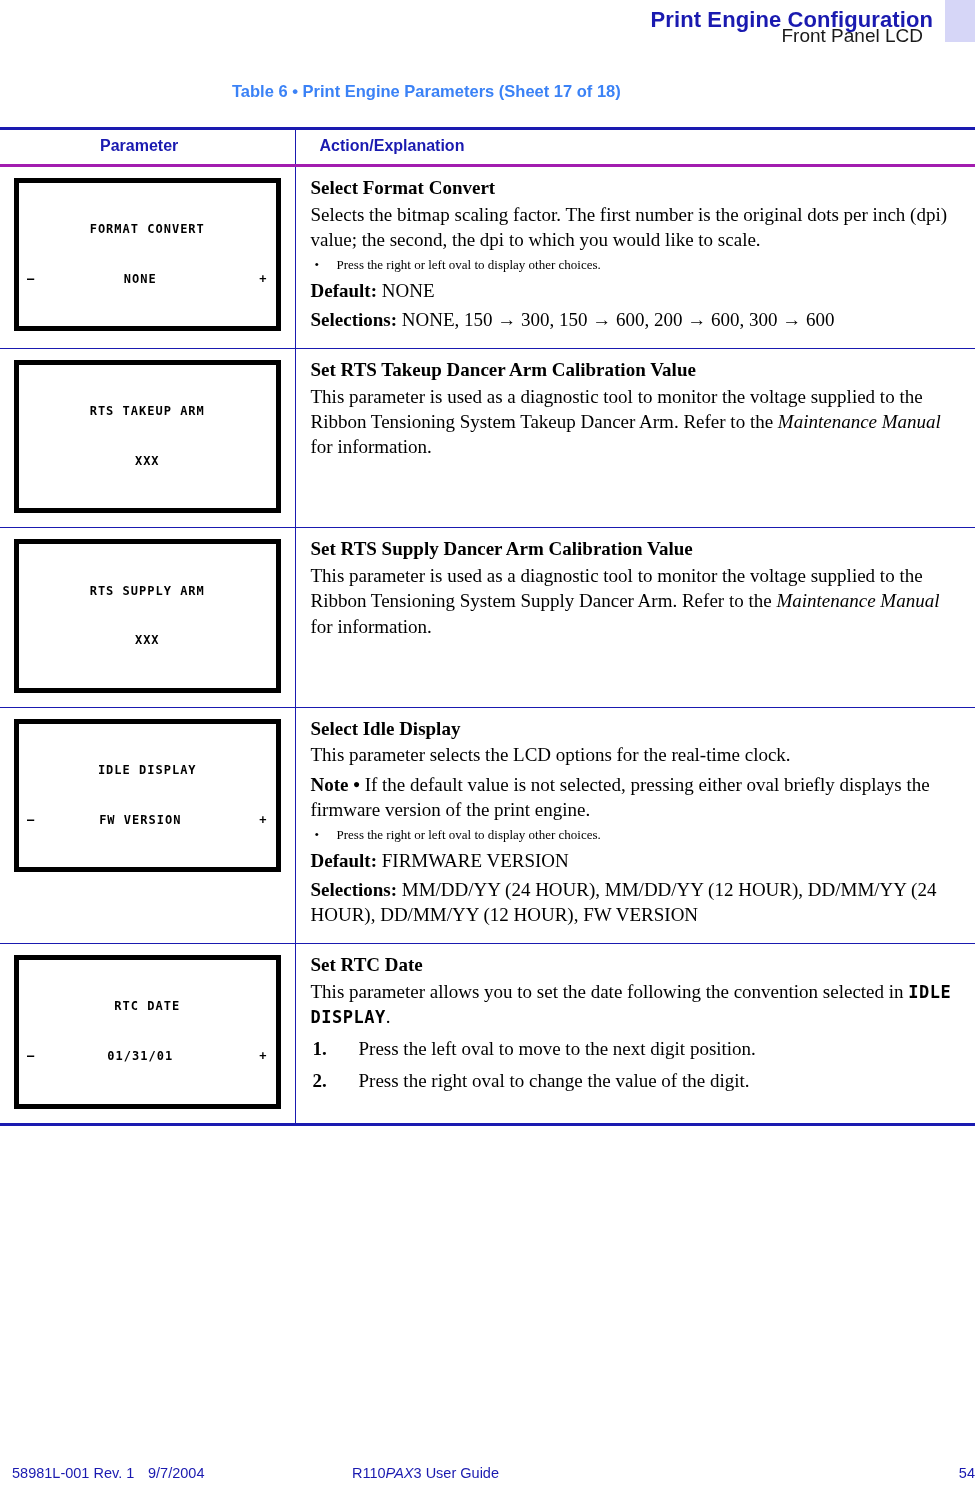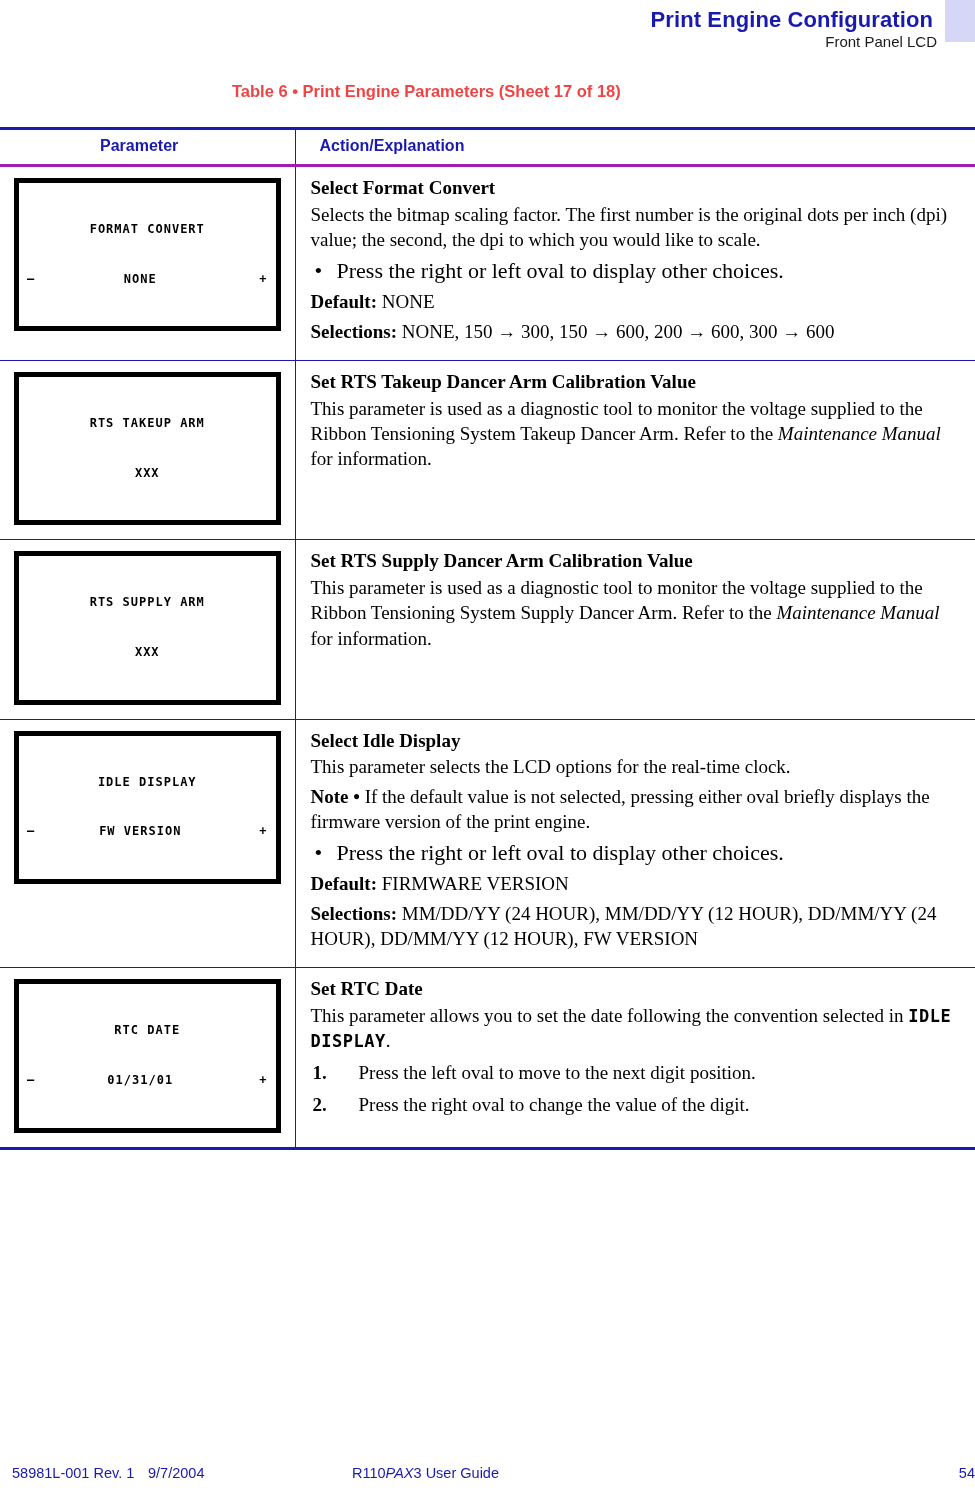--- a/index.html
+++ b/index.html
@@ -40,38 +40,37 @@
     font-weight: bold;
     font-size: 22px;
     color: #1a1ab0;
     letter-spacing: 0.1px;
     white-space: nowrap;
     margin-top: 6px;
   }
   .header-line2 {
     position: absolute;
     top: 25px;
-    right: 38px;
+    right: 52px;
     font-family: "Liberation Sans", "DejaVu Sans", sans-serif;
     font-weight: normal;
-    font-size: 15px;
+    font-size: 19px;
     color: #1a1a1a;
     white-space: nowrap;
-    margin-top: 8px;
   }
 
   
   .table-title {
     position: absolute;
     top: 82px;
     left: 232px;
     font-family: "Liberation Sans", "DejaVu Sans", sans-serif;
     font-weight: bold;
     font-size: 16.5px;
-    color: #ef4444;
+    color: #3b82f6;
     white-space: nowrap;
   }
 
   
   .param-table {
     position: absolute;
     top: 127px;
     left: 0;
     width: 975px;
     border-collapse: collapse;
@@ -157,21 +156,21 @@
   .a-label { font-weight: bold; }
   .a-ital  { font-style: italic; }
   .a-lcdinline {
     font-family: "DejaVu Sans Mono", "Liberation Mono", monospace;
     font-weight: bold;
     font-size: 17px;
     letter-spacing: 0.5px;
   }
   .a-bullet {
     position: relative;
-    font-size: 22px;
+    font-size: 13px;
     line-height: 1.33;
     margin: 4px 0 4px 0;
     padding-left: 26px;
   }
   .a-bullet::before {
     content: "\2022";
     position: absolute;
     left: 4px;
     top: 0;
   }

